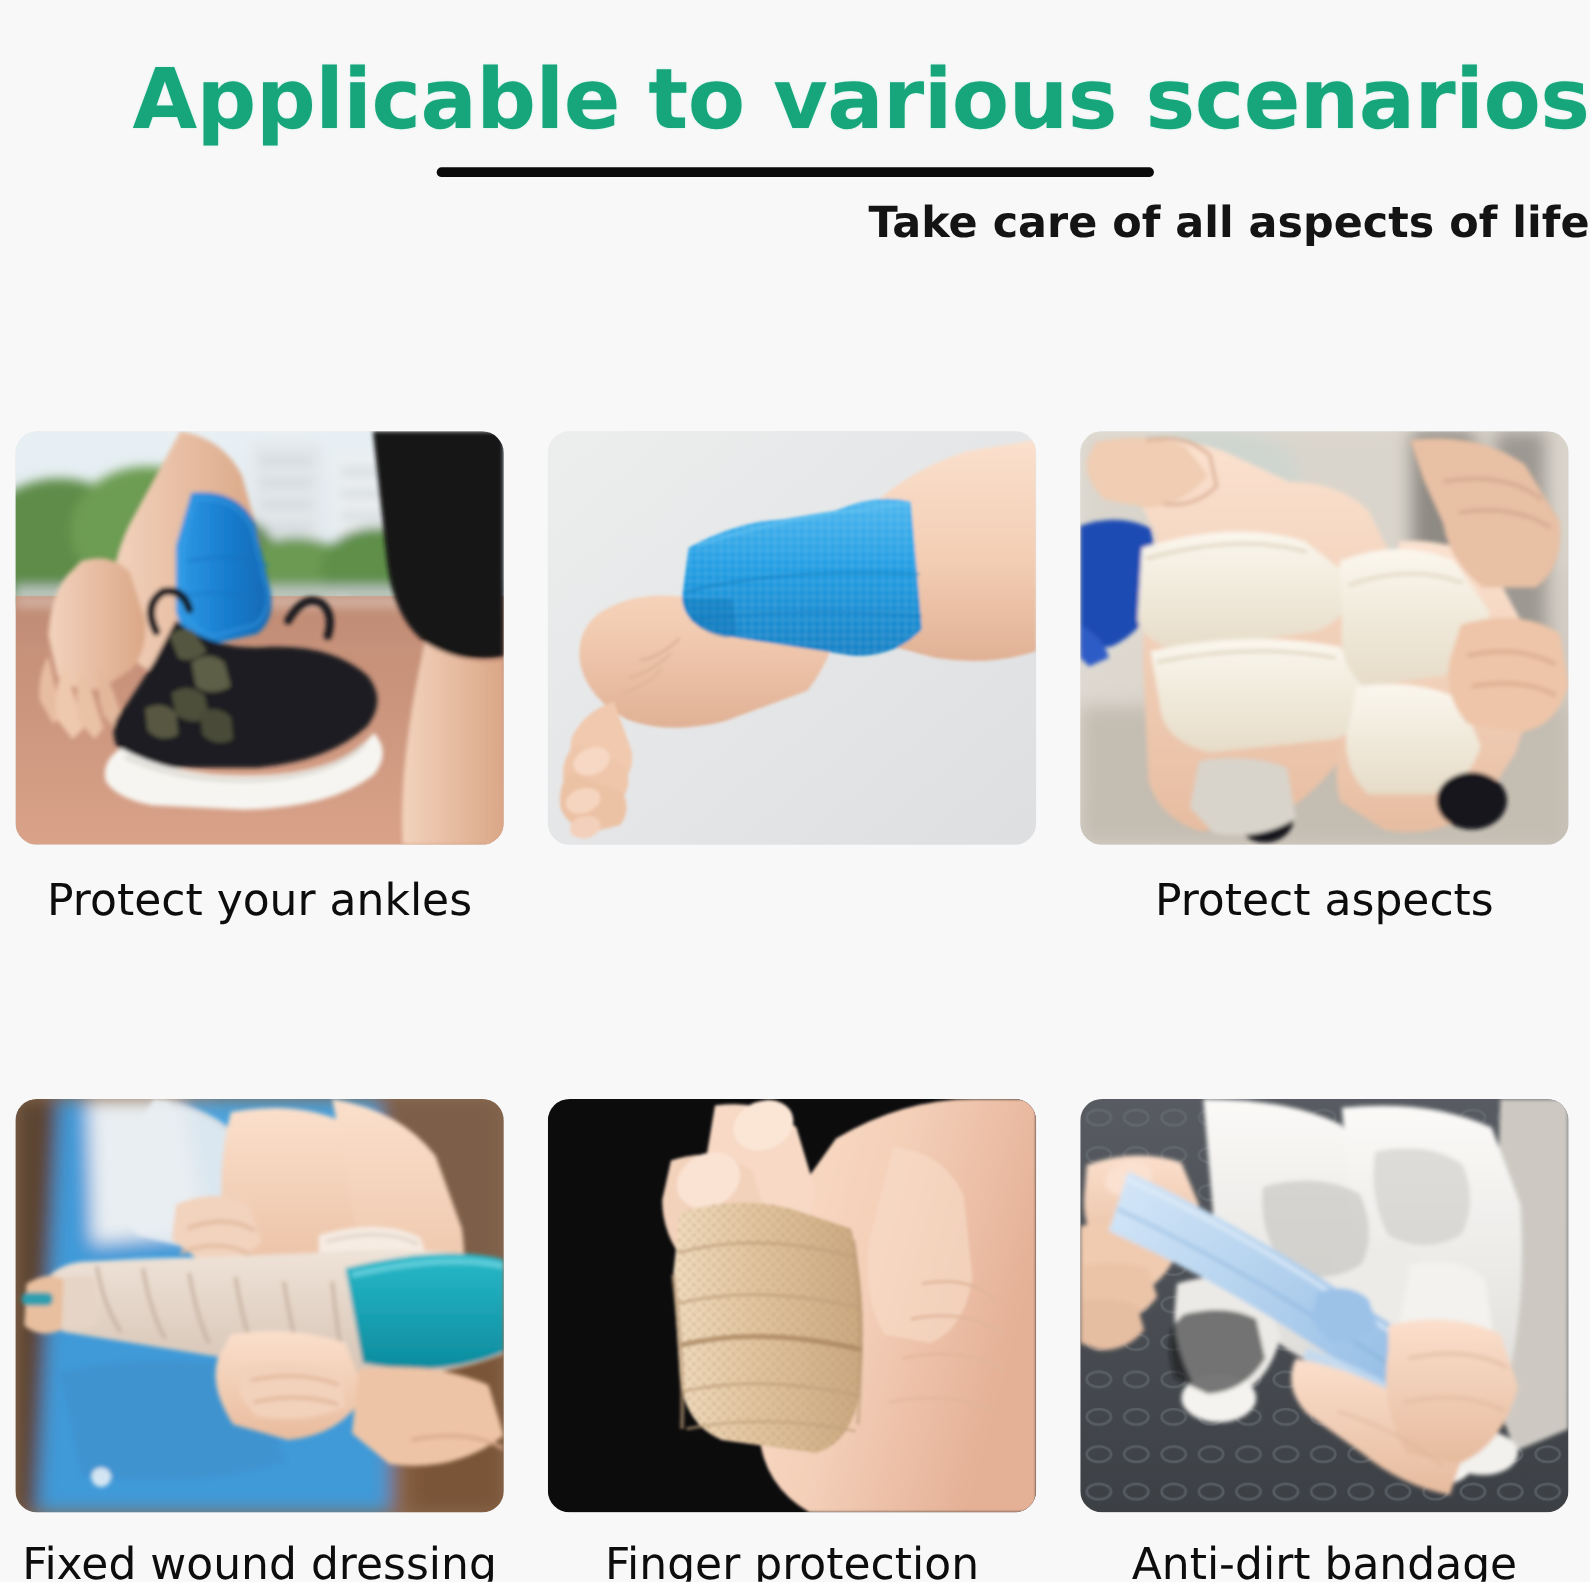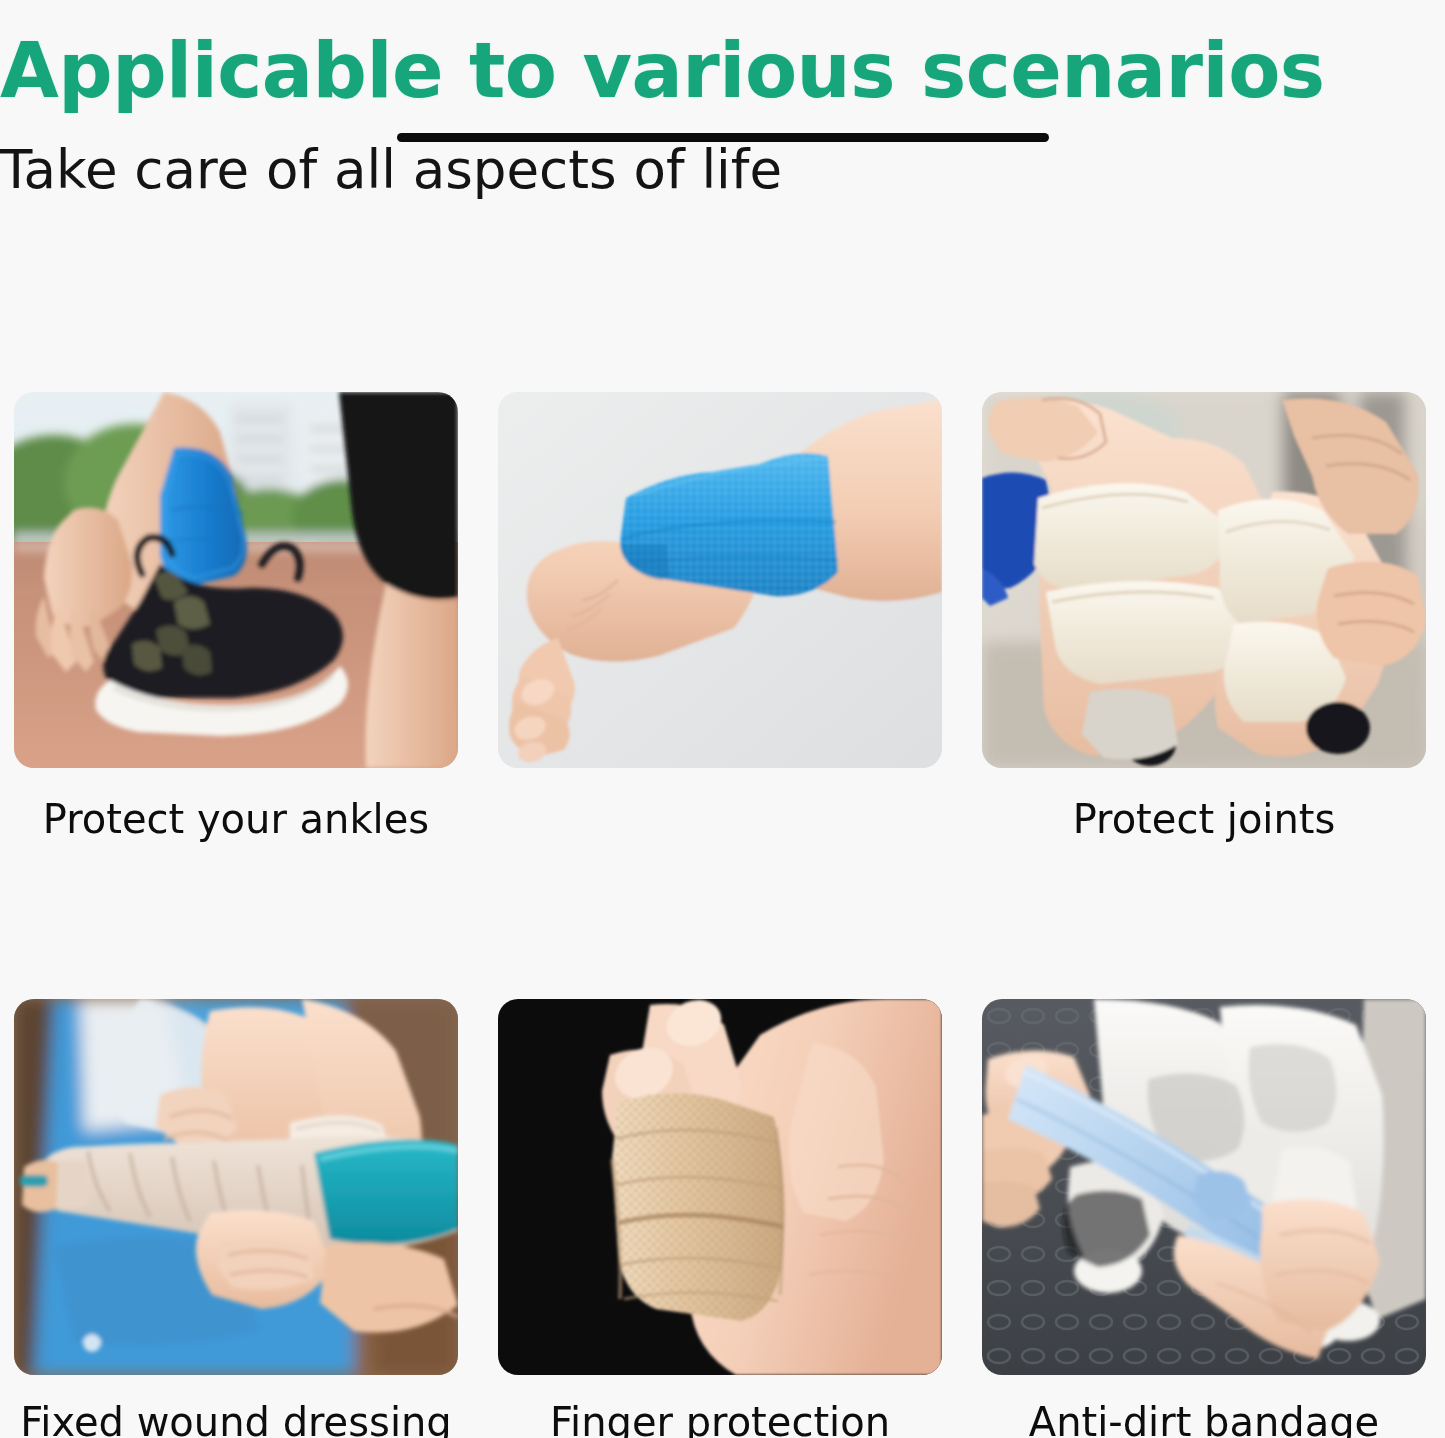--- a/index.html
+++ b/index.html
@@ -15,22 +15,22 @@
   .page {
     position: relative;
     width: 1445px;
     height: 1438px;
     background: #f8f8f8;
   }
 
   
   .header {
     width: 100%;
-    padding-top: 33px;
-    text-align: left;
+    padding-top: 52px;
+    text-align: right;
   }
 
   .main-title {
     font-family: "DejaVu Sans", sans-serif;
     font-size: 76px;
     font-weight: 700;
     line-height: 1.0;
     letter-spacing: -0.5px;
     color: #17a57c;
     text-shadow: 0 0 2px rgba(190, 240, 225, 0.85);
@@ -44,23 +44,24 @@
   }
 
   .divider {
     width: 652px;
     height: 9px;
     background: #0b0b0b;
     border-radius: 5px;
   }
 
   .subtitle {
+    margin-top: 22px;
     font-family: "DejaVu Sans", sans-serif;
-    font-size: 53px;
-    font-weight: 400;
+    font-size: 39px;
+    font-weight: 700;
     line-height: 1.05;
     color: #141414;
     white-space: nowrap;
   }
 
   
   .grid {
     position: absolute;
     top: 392px;
     left: 14px;
@@ -314,21 +315,21 @@
               <path d="M344 74 Q396 66 428 88" stroke="#d2a98f" stroke-width="3" fill="none"></path>
               <path d="M346 176 Q400 160 436 184 L444 230 Q434 268 400 274 L352 266 Q330 240 336 208 Z" fill="#eec5a8"></path>
               <path d="M352 204 Q400 194 432 212" stroke="#d6a98d" stroke-width="3" fill="none"></path>
               <path d="M356 232 Q402 224 432 240" stroke="#d6a98d" stroke-width="3" fill="none"></path>
               <ellipse cx="356" cy="336" rx="32" ry="26" fill="#15151a"></ellipse>
               <ellipse cx="168" cy="352" rx="26" ry="22" fill="#17171c"></ellipse>
               <path d="M108 300 Q152 292 188 306 L196 352 Q164 372 122 366 L100 342 Z" fill="#d8d4cb"></path>
             </g>
           </svg>
         </div>
-        <div class="caption">Protect joints</div>
+        <div class="caption">Protect aspects</div>
       </div>
     </div>
 
     <div class="row row-2">
 
       <div class="cell">
         <div class="thumb">
           <svg viewBox="0 0 444 376" preserveAspectRatio="xMidYMid slice">
             <defs>
               <linearGradient id="d-skin" x1="0" y1="0" x2="0" y2="1">

